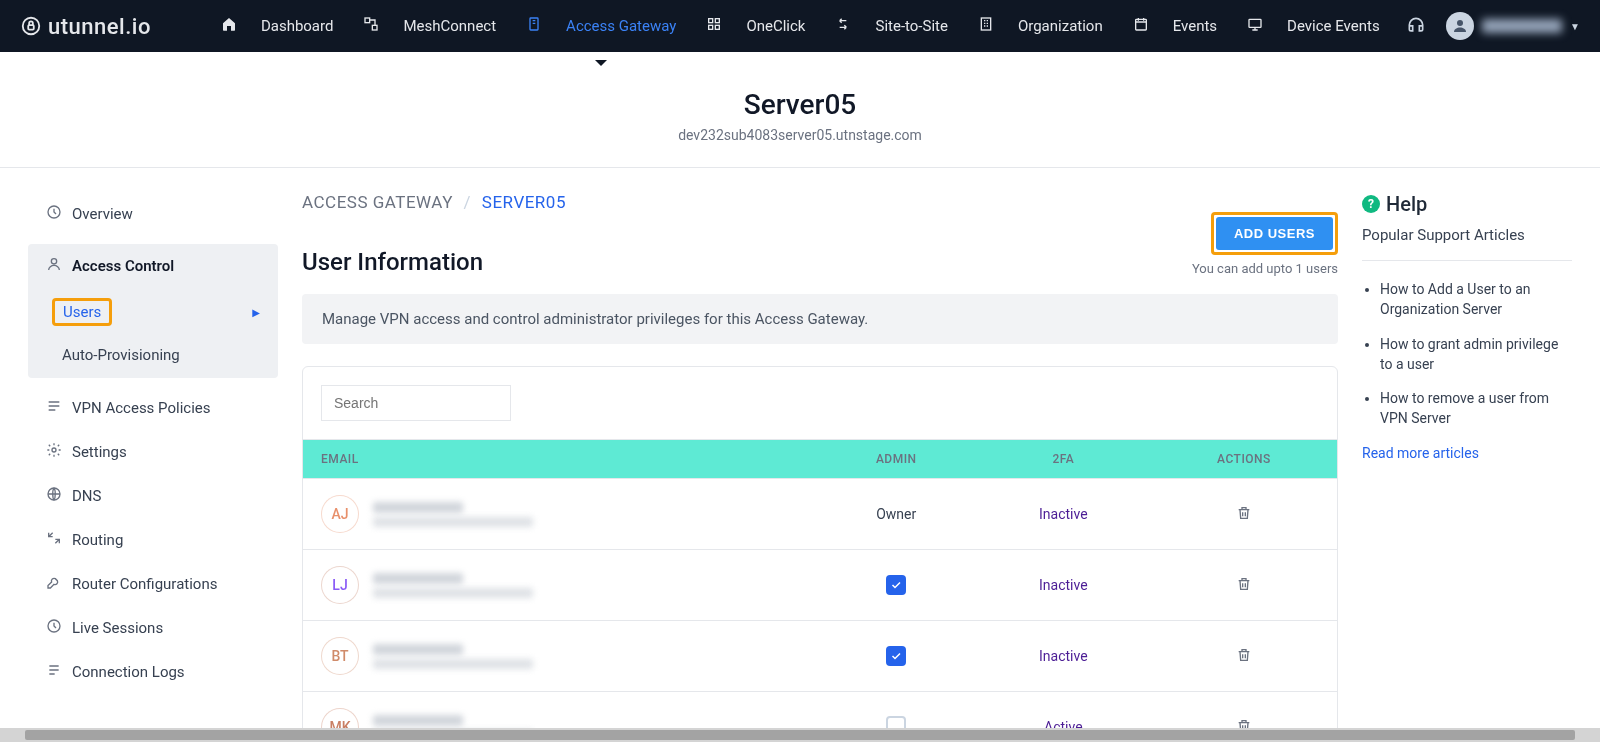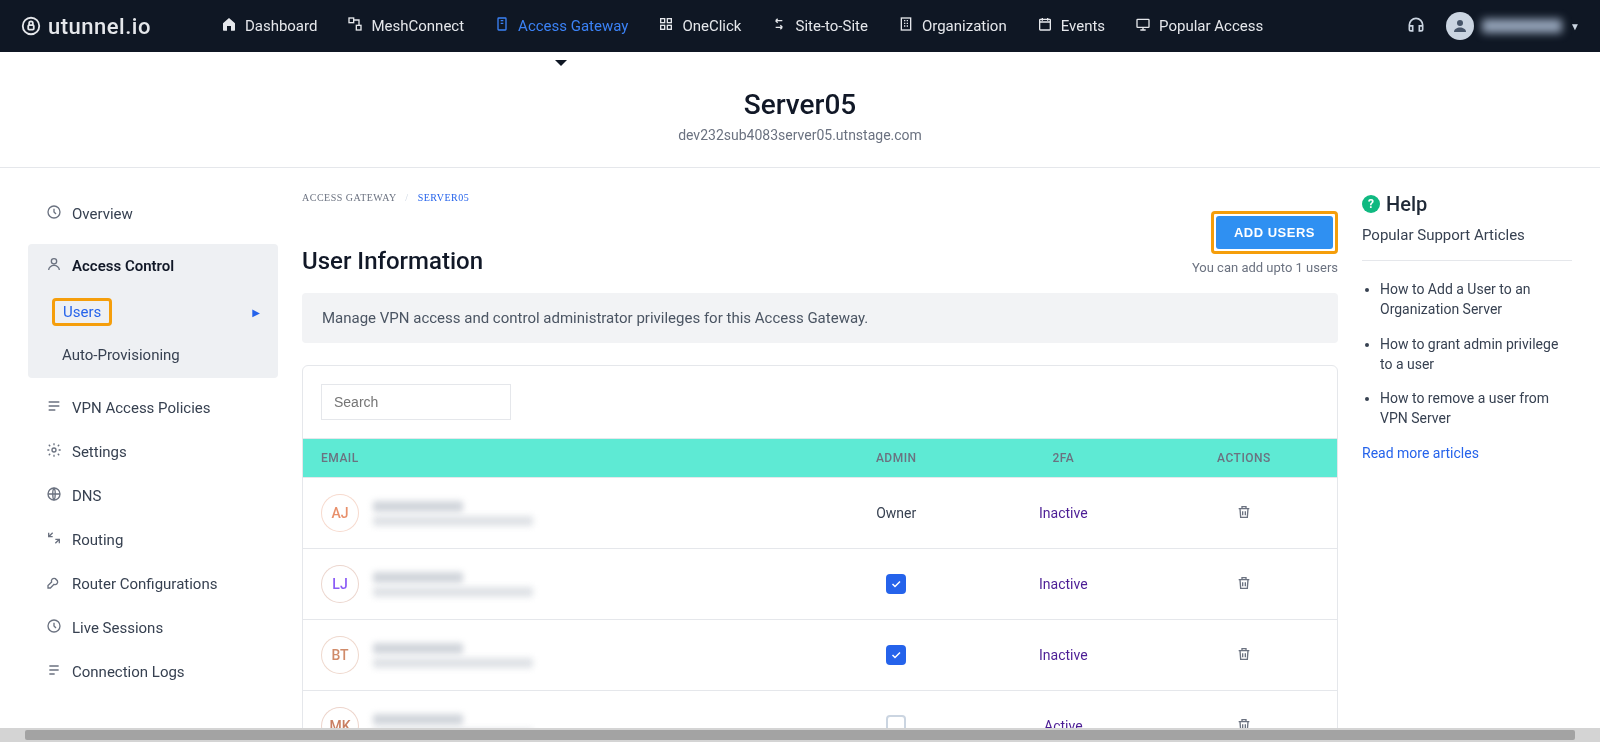--- a/index.html
+++ b/index.html
@@ -38,21 +38,21 @@
     gap:6px;
   }
   .brand{
     display:flex;align-items:center;gap:6px;
     font-size:22px;font-weight:500;letter-spacing:.5px;
     margin-right:50px;
   }
   .brand svg{flex:none}
   .nav-items{display:flex;align-items:center;gap:2px;flex:1}
   .nav-item{
-    display:flex;align-items:center;gap:8px;
+    display:flex;align-items:center;gap:24px;
     padding:8px 14px;
     color:var(--nav-fg);
     font-size:15px;
     cursor:pointer;
     position:relative;
   }
   .nav-item.active{color:var(--nav-active)}
   .nav-item.active::after{
     content:"";position:absolute;left:50%;top:52px;transform:translateX(-50%);
     border:6px solid transparent;border-top-color:var(--nav-bg);
@@ -102,22 +102,22 @@
   .sidebar-item svg{flex:none;color:#6b7280}
   .sidebar-group{background:var(--sidebar-active-bg);border-radius:4px;padding-bottom:4px;margin:8px 0}
   .sidebar-group .sidebar-item{font-weight:600;color:#111827}
   .sidebar-sub{padding:10px 18px 10px 34px;position:relative;font-size:15px}
   .sidebar-sub.active{color:var(--link)}
   .sidebar-sub .chev{margin-left:auto;color:var(--link);font-size:10px}
   .hl-box{border:3px solid var(--highlight);border-radius:4px;display:inline-block;padding:2px 8px;margin-left:-10px}
 
   .main{flex:1;min-width:0}
   .breadcrumb{
-    font-size:10px;letter-spacing:.5px;color:var(--text-muted);
-    text-transform:uppercase;margin-bottom:8px;font-family:Liberation Serif, serif;
+    font-size:17px;letter-spacing:.5px;color:var(--text-muted);
+    text-transform:uppercase;
   }
   .breadcrumb .sep{margin:0 6px;color:#cbd5e1}
   .breadcrumb .current{color:var(--link)}
   .title-row{display:flex;align-items:flex-end;justify-content:space-between;margin-bottom:18px}
   .title-row h2{margin:0;font-size:24px;font-weight:500;color:#111827}
   .title-right{display:flex;flex-direction:column;align-items:flex-end;gap:6px}
   .add-btn{
     background:var(--badge-blue);color:#fff;border:none;
     padding:9px 18px;font-size:13px;font-weight:600;letter-spacing:.5px;
     border-radius:3px;cursor:pointer;
@@ -237,21 +237,21 @@
             <rect x="4" y="5" width="16" height="16" rx="1"></rect>
             <path d="M4 9h16M8 3v4M16 3v4"></path>
           </svg></span>
         <span>Events</span>
       </div>
       <div class="nav-item">
         <span><svg width="16" height="16" viewBox="0 0 24 24" fill="none" stroke="currentColor" stroke-width="2">
             <rect x="3" y="5" width="18" height="12" rx="1"></rect>
             <path d="M8 21h8M12 17v4"></path>
           </svg></span>
-        <span>Popular Access</span>
+        <span>Device Events</span>
       </div>
     </div>
   <div class="nav-right">
     <span class="headset-icon">
       <svg width="20" height="20" viewBox="0 0 24 24" fill="none" stroke="currentColor" stroke-width="2">
           <path d="M4 12a8 8 0 0116 0v5a2 2 0 01-2 2h-2v-6h4M4 12v5a2 2 0 002 2h2v-6H4"></path>
         </svg>
     </span>
     <div class="user-chip">
       <span class="avatar">

